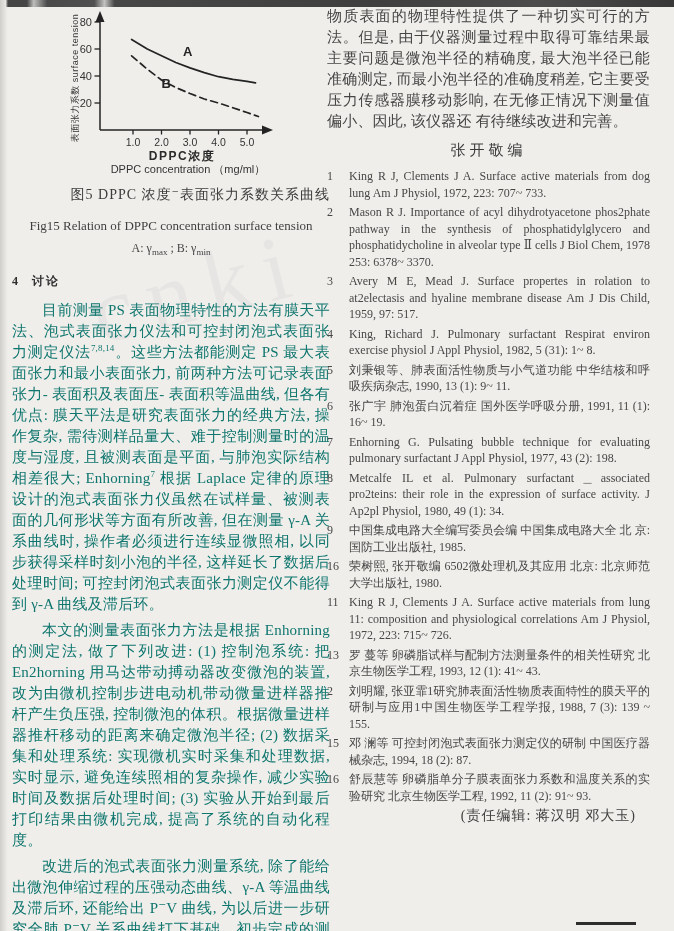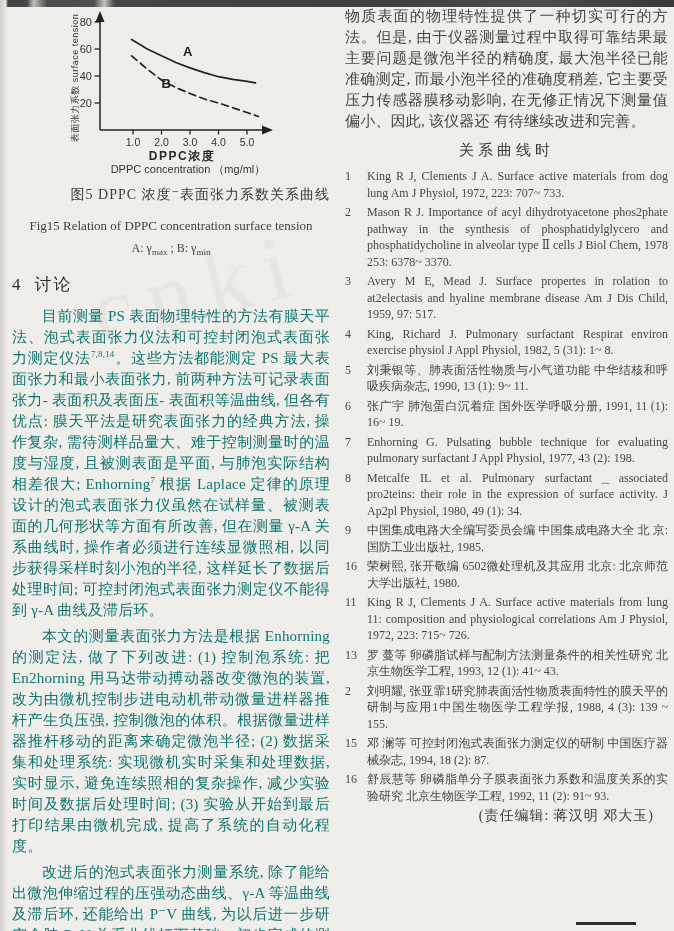--- a/index.html
+++ b/index.html
@@ -25,37 +25,37 @@
     color:#b9bcc2;opacity:0.16;
     transform:rotate(-14deg);
     font-family:"Liberation Serif",serif;
     pointer-events:none;
   }
   .col-left{
     position:absolute;left:12px;top:8px;width:318px;height:923px;
     overflow:hidden;
   }
   .col-right{
-    position:absolute;left:345px;top:6px;width:323px;height:925px;
+    position:absolute;left:327px;top:6px;width:323px;height:925px;
     overflow:hidden;
   }
   .figure-block{width:318px;height:168px;}
   .fig-caption-cn{
     text-align:right;font-size:14px;color:#3c3c3c;
     margin-top:10px;letter-spacing:1px;
   }
   .fig-caption-en{
     text-align:center;font-size:13px;color:#3f3f3f;margin-top:14px;
   }
   .fig-note{
     font-size:12px;color:#474747;margin-top:7px;text-align:center;
   }
   .fig-note sub{font-size:9px;}
   .section-heading{
-    font-size:17px;font-weight:normal;color:#2e2e2e;
+    font-size:12px;font-weight:bold;color:#2e2e2e;
     margin:16px 0 10px 0;letter-spacing:2px;
   }
   .section-heading .sec-no{margin-right:14px;letter-spacing:0;}
   p.body{
     font-size:15px;line-height:21px;
     text-align:justify;text-indent:2em;
     margin:0 0 5px 0;color:#0f766e;
     letter-spacing:0.2px;
   }
   p.body sup{font-size:9px;line-height:0;}
@@ -133,21 +133,21 @@
 
     <p class="body"><span>目前测量 PS 表面物理特性的方法有膜天平法、泡式表面张力仪法和可控封闭泡式表面张力测定仪法</span><sup>7,8,14</sup><span>。这些方法都能测定 PS 最大表面张力和最小表面张力, 前两种方法可记录表面张力- 表面积及表面压- 表面积等温曲线, 但各有优点: 膜天平法是研究表面张力的经典方法, 操作复杂, 需待测样品量大、难于控制测量时的温度与湿度, 且被测表面是平面, 与肺泡实际结构相差很大; Enhorning</span><sup>7</sup><span> 根据 Laplace 定律的原理设计的泡式表面张力仪虽然在试样量、被测表面的几何形状等方面有所改善, 但在测量 γ-A 关系曲线时, 操作者必须进行连续显微照相, 以同步获得采样时刻小泡的半径, 这样延长了数据后处理时间; 可控封闭泡式表面张力测定仪不能得到 γ-A 曲线及滞后环。</span></p>
 
     <p class="body">本文的测量表面张力方法是根据 Enhorning 的测定法, 做了下列改进:  (1) 控制泡系统:  把 En2horning 用马达带动搏动器改变微泡的装置, 改为由微机控制步进电动机带动微量进样器推杆产生负压强, 控制微泡的体积。根据微量进样器推杆移动的距离来确定微泡半径; (2) 数据采集和处理系统: 实现微机实时采集和处理数据, 实时显示, 避免连续照相的复杂操作, 减少实验时间及数据后处理时间; (3) 实验从开始到最后打印结果由微机完成, 提高了系统的自动化程度。</p>
 
     <p class="body"><span>改进后的泡式表面张力测量系统, 除了能给出微泡伸缩过程的压强动态曲线、γ-A 等温曲线及滞后环, 还能给出 P⁻V 曲线, 为以后进一步研究全肺 P⁻V 关系曲线打下基础。初步完成的测量结果与国内外的报导结果基本相同</span></p>
   </div>
 
   <div class="col-right">
     <p class="cont">物质表面的物理特性提供了一种切实可行的方法。但是, 由于仪器测量过程中取得可靠结果最主要问题是微泡半径的精确度, 最大泡半径已能准确测定, 而最小泡半径的准确度稍差, 它主要受压力传感器膜移动影响, 在无修正情况下测量值偏小、因此, 该仪器还 有待继续改进和完善。</p>
-    <div class="refs-heading">关系曲线时</div>
+    <div class="refs-heading">张开敬编</div>
     <div class="refs" id="refs-list">
         <div class="ref">
           <span class="ref-num">1</span>
           <span class="ref-text">King R J, Clements J A.  Surface active materials from dog lung  Am J Physiol,  1972,  223:  707~ 733.</span>
         </div>
         <div class="ref">
           <span class="ref-num">2</span>
           <span class="ref-text">Mason R J.  Importance of acyl dihydrotyacetone phos2phate pathway in the synthesis of phosphatidylglycero and phosphatidycholine in alveolar type Ⅱ cells  J Biol Chem, 1978 253:  6378~ 3370.</span>
         </div>
         <div class="ref">
@@ -185,21 +185,21 @@
         <div class="ref">
           <span class="ref-num">11</span>
           <span class="ref-text">King R J,  Clements J A.  Surface active materials from lung  11:  composition and physiological correlations  Am J Physiol,  1972,  223:  715~ 726.</span>
         </div>
         <div class="ref">
           <span class="ref-num">13</span>
           <span class="ref-text">罗  蔓等  卵磷脂试样与配制方法测量条件的相关性研究  北京生物医学工程, 1993, 12 (1):  41~ 43.</span>
         </div>
         <div class="ref">
           <span class="ref-num">2</span>
-          <span class="ref-text">刘明耀, 张亚霏1研究肺表面活性物质表面特性的膜天平的研制与应用1中国生物医学工程学报, 1988, 4 (3): 139 ~ 155.</span>
+          <span class="ref-text">刘明耀, 张亚霏1研究肺表面活性物质表面特性的膜天平的研制与应用1中国生物医学工程学报, 1988, 7 (3): 139 ~ 155.</span>
         </div>
         <div class="ref">
           <span class="ref-num">15</span>
           <span class="ref-text">邓  澜等  可控封闭泡式表面张力测定仪的研制  中国医疗器械杂志,  1994,  18 (2):  87.</span>
         </div>
         <div class="ref">
           <span class="ref-num">16</span>
           <span class="ref-text">舒辰慧等  卵磷脂单分子膜表面张力系数和温度关系的实验研究  北京生物医学工程, 1992, 11 (2):  91~ 93.</span>
         </div>
       </div>

